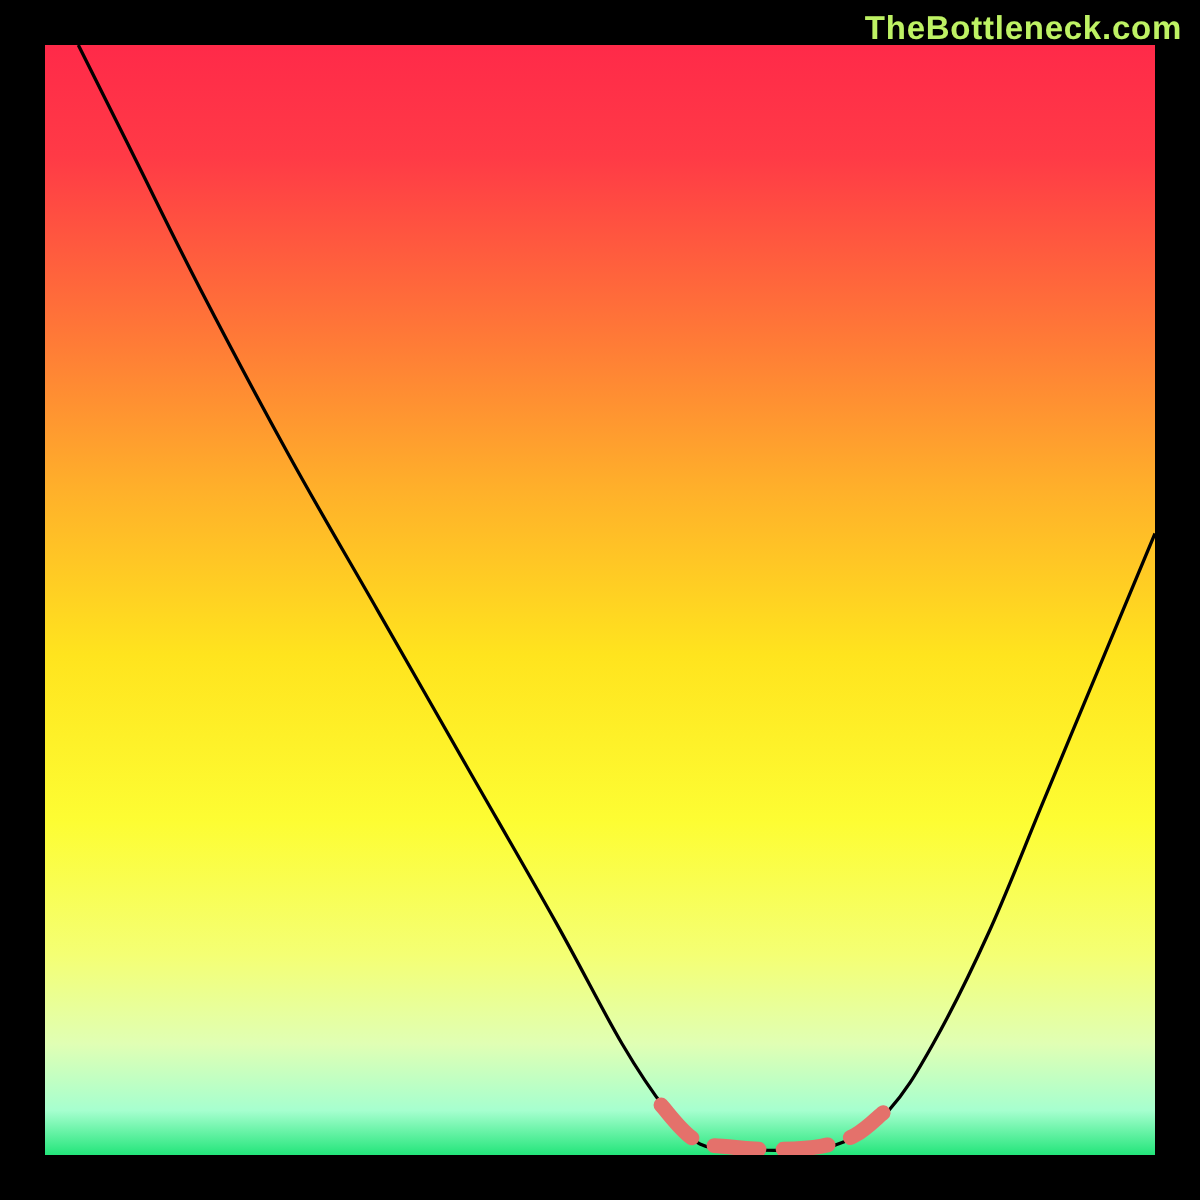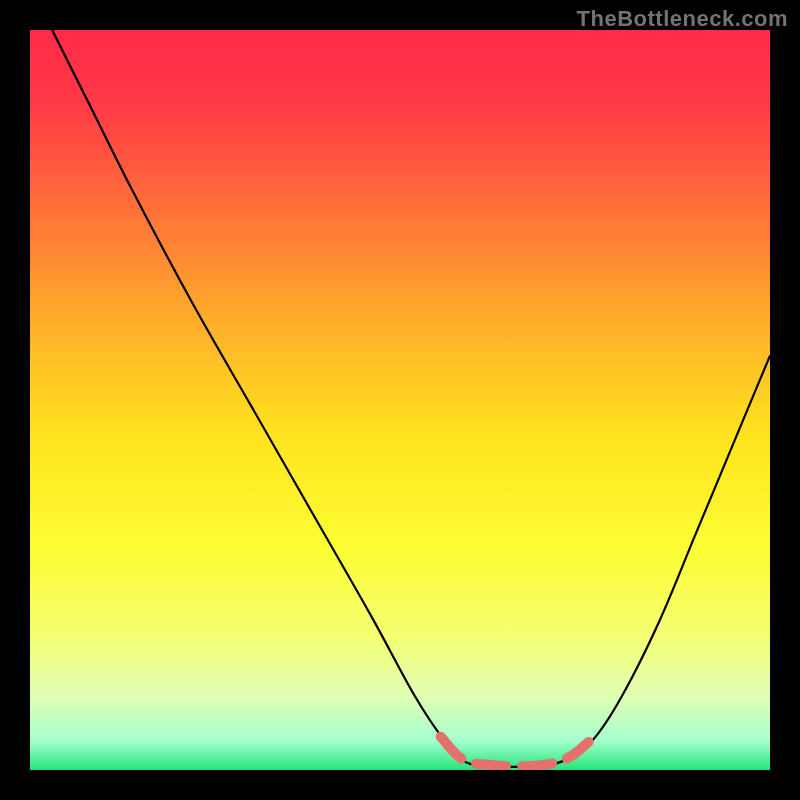--- a/index.html
+++ b/index.html
@@ -10,21 +10,21 @@
     position: relative;
     background: #000;
   }
   .watermark {
     position: absolute;
     top: 6px;
     right: 12px;
     font-family: Arial, Helvetica, sans-serif;
     font-size: 22px;
     font-weight: bold;
-    color: #737373;
+    color: #bef264;
     letter-spacing: 0.5px;
     z-index: 10;
   }
   .plot-area {
     position: absolute;
     left: 30px;
     top: 30px;
     width: 740px;
     height: 740px;
   }

